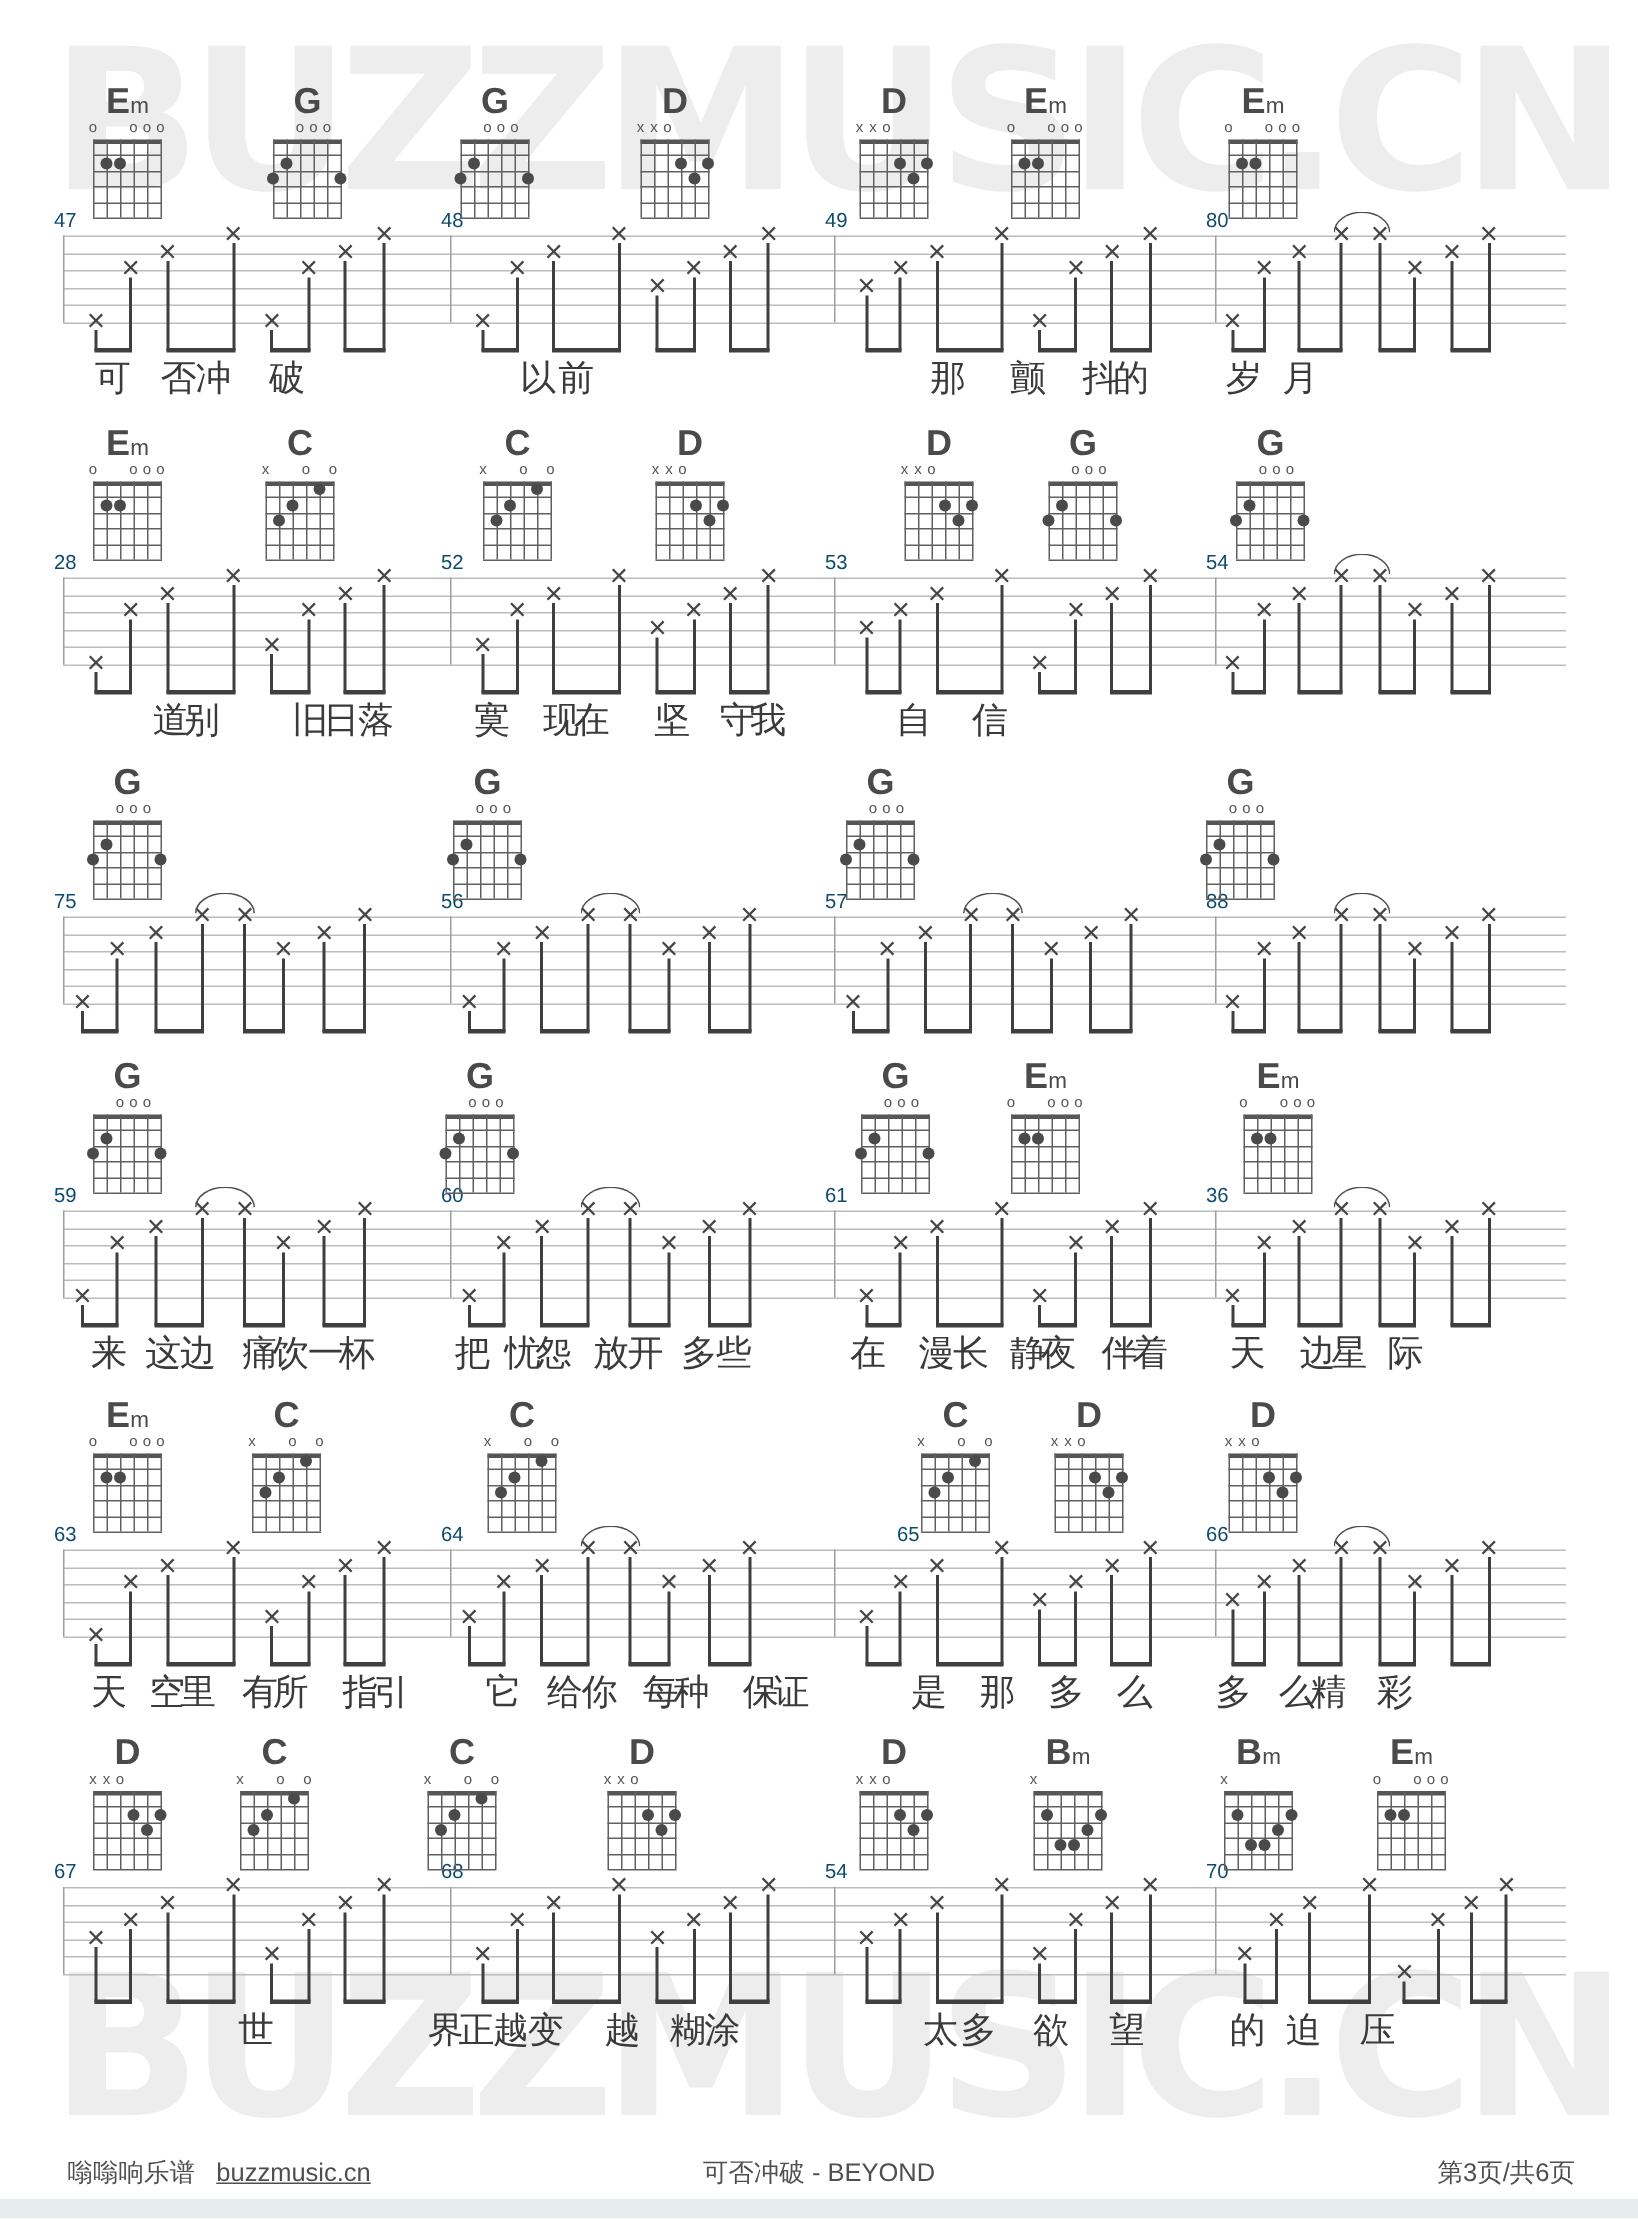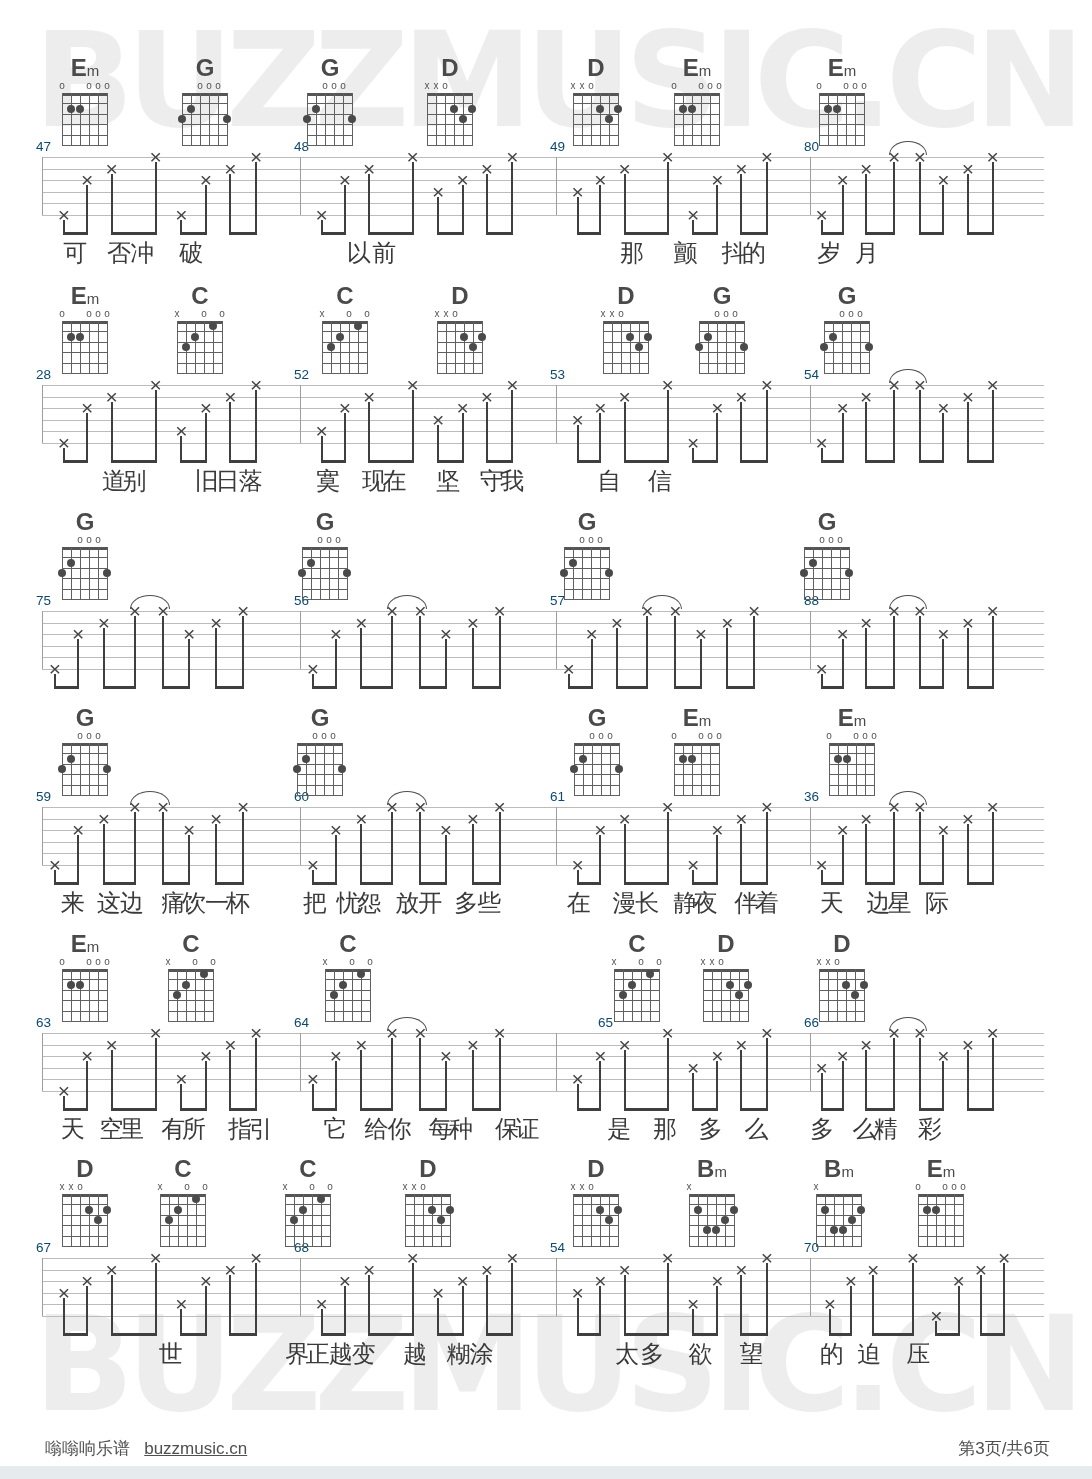--- a/index.html
+++ b/index.html
@@ -1481,16 +1481,17 @@
         <div class="dot" style="left: 5px; top: 11.6px;"></div>
         <div class="dot" style="left: 14px; top: 11.6px;"></div>
       </div>
     </div>
 
   <div class="footer footer-left">
     <span>嗡嗡响乐谱</span>
     <span>&nbsp;</span>
     <a href="#">buzzmusic.cn</a>
   </div>
+  <div class="footer footer-center">可否冲破 - BEYOND</div>
   <div class="footer footer-right">第3页/共6页</div>
 
   <div class="bottom-strip"></div>
 </div>
 
 </body></html>

